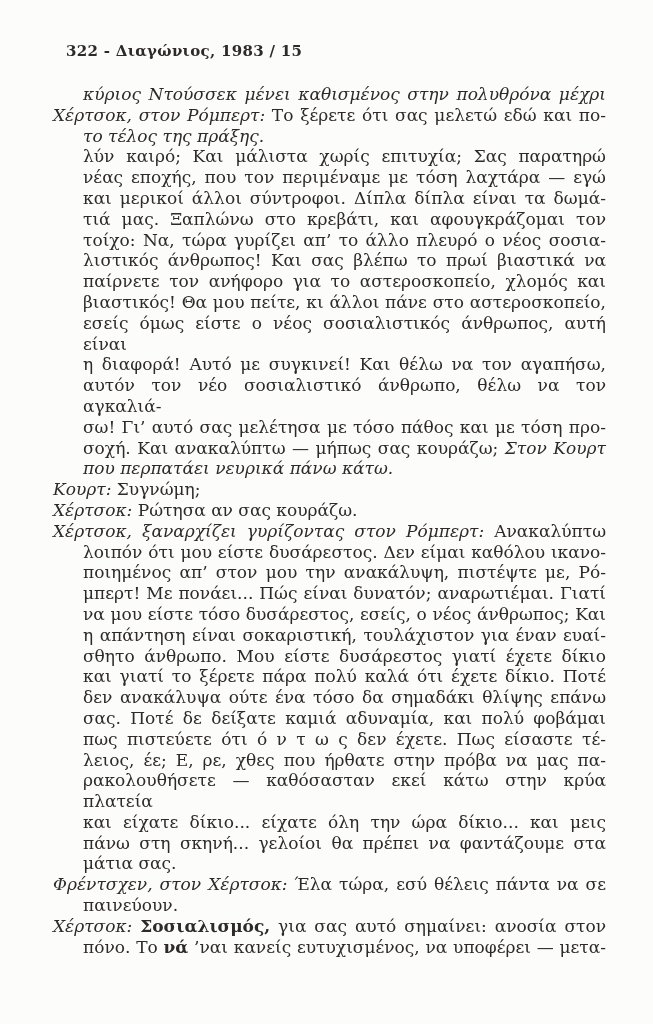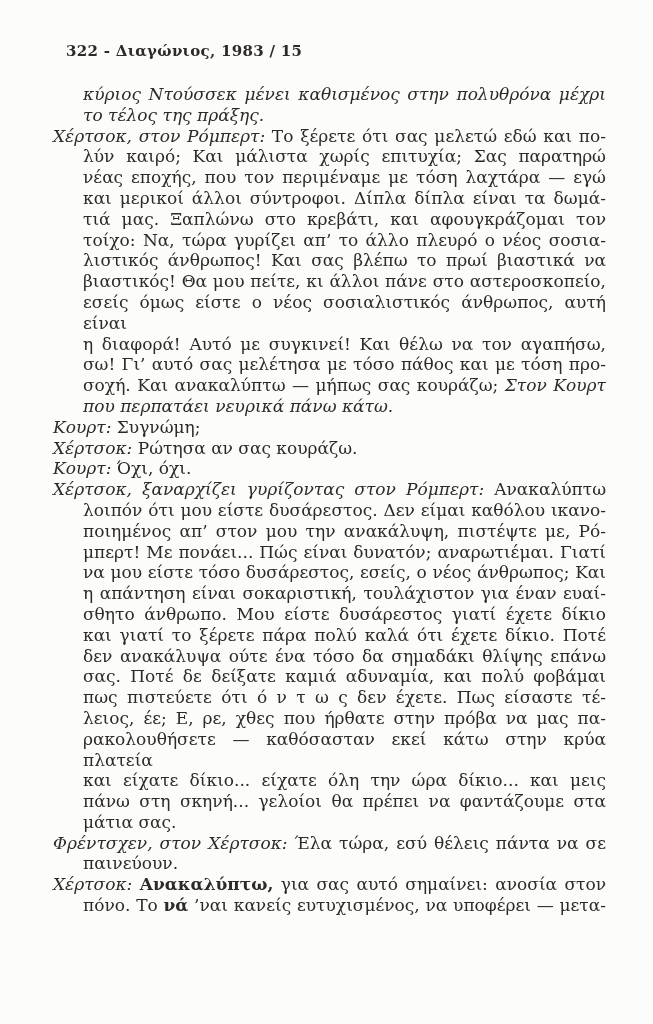--- a/index.html
+++ b/index.html
@@ -55,51 +55,52 @@
   .seg-b { font-weight: bold; }
   .seg-bi { font-weight: normal; font-style: italic; }
 </style>
 </head>
 <body>
 
 <div class="page">
   <div class="header">322 - Διαγώνιος, 1983 / 15</div>
   <div class="text-block">
       <div class="line hang just"><span class="seg-i">κύριος Ντούσσεκ μένει καθισμένος στην πολυθρόνα μέχρι</span></div>
+      <div class="line just"><span class="seg-i">Χέρτσοκ, στον Ρόμπερτ: </span><span class="seg-n">Το ξέρετε ότι σας μελετώ εδώ και πο-</span></div>
       <div class="line hang"><span class="seg-i">το τέλος της πράξης.</span></div>
-      <div class="line just"><span class="seg-i">Χέρτσοκ, στον Ρόμπερτ: </span><span class="seg-n">Το ξέρετε ότι σας μελετώ εδώ και πο-</span></div>
       <div class="line hang just"><span class="seg-n">λύν καιρό; Και μάλιστα χωρίς επιτυχία; Σας παρατηρώ</span></div>
       <div class="line hang just"><span class="seg-n">νέας εποχής, που τον περιμέναμε με τόση λαχτάρα — εγώ</span></div>
       <div class="line hang just"><span class="seg-n">και μερικοί άλλοι σύντροφοι. Δίπλα δίπλα είναι τα δωμά-</span></div>
       <div class="line hang just"><span class="seg-n">τιά μας. Ξαπλώνω στο κρεβάτι, και αφουγκράζομαι τον</span></div>
       <div class="line hang just"><span class="seg-n">τοίχο: Να, τώρα γυρίζει απ’ το άλλο πλευρό ο νέος σοσια-</span></div>
       <div class="line hang just"><span class="seg-n">λιστικός άνθρωπος! Και σας βλέπω το πρωί βιαστικά να</span></div>
+      <div class="line hang just"><span class="seg-n">παίρνετε τον ανήφορο για το αστεροσκοπείο, χλομός και</span></div>
       <div class="line hang just"><span class="seg-n">βιαστικός! Θα μου πείτε, κι άλλοι πάνε στο αστεροσκοπείο,</span></div>
       <div class="line hang just"><span class="seg-n">εσείς όμως είστε ο νέος σοσιαλιστικός άνθρωπος, αυτή είναι</span></div>
       <div class="line hang just"><span class="seg-n">η διαφορά! Αυτό με συγκινεί! Και θέλω να τον αγαπήσω,</span></div>
+      <div class="line hang just"><span class="seg-n">αυτόν τον νέο σοσιαλιστικό άνθρωπο, θέλω να τον αγκαλιά-</span></div>
       <div class="line hang just"><span class="seg-n">σω! Γι’ αυτό σας μελέτησα με τόσο πάθος και με τόση προ-</span></div>
       <div class="line hang just"><span class="seg-n">σοχή. Και ανακαλύπτω — μήπως σας κουράζω; </span><span class="seg-i">Στον Κουρτ</span></div>
       <div class="line hang"><span class="seg-i">που περπατάει νευρικά πάνω κάτω.</span></div>
       <div class="line"><span class="seg-i">Κουρτ: </span><span class="seg-n">Συγνώμη;</span></div>
       <div class="line"><span class="seg-i">Χέρτσοκ: </span><span class="seg-n">Ρώτησα αν σας κουράζω.</span></div>
-      <div class="line"><span class="seg-i">Κουρτ: </span><span class="seg-n">Όχι, όχι.</span></div>
       <div class="line just"><span class="seg-i">Χέρτσοκ, ξαναρχίζει γυρίζοντας στον Ρόμπερτ: </span><span class="seg-n">Ανακαλύπτω</span></div>
       <div class="line hang just"><span class="seg-n">λοιπόν ότι μου είστε δυσάρεστος. Δεν είμαι καθόλου ικανο-</span></div>
       <div class="line hang just"><span class="seg-n">ποιημένος απ’ στον μου την ανακάλυψη, πιστέψτε με, Ρό-</span></div>
       <div class="line hang just"><span class="seg-n">μπερτ! Με πονάει... Πώς είναι δυνατόν; αναρωτιέμαι. Γιατί</span></div>
       <div class="line hang just"><span class="seg-n">να μου είστε τόσο δυσάρεστος, εσείς, ο νέος άνθρωπος; Και</span></div>
       <div class="line hang just"><span class="seg-n">η απάντηση είναι σοκαριστική, τουλάχιστον για έναν ευαί-</span></div>
       <div class="line hang just"><span class="seg-n">σθητο άνθρωπο. Μου είστε δυσάρεστος γιατί έχετε δίκιο</span></div>
       <div class="line hang just"><span class="seg-n">και γιατί το ξέρετε πάρα πολύ καλά ότι έχετε δίκιο. Ποτέ</span></div>
       <div class="line hang just"><span class="seg-n">δεν ανακάλυψα ούτε ένα τόσο δα σημαδάκι θλίψης επάνω</span></div>
       <div class="line hang just"><span class="seg-n">σας. Ποτέ δε δείξατε καμιά αδυναμία, και πολύ φοβάμαι</span></div>
       <div class="line hang just"><span class="seg-n">πως πιστεύετε ότι ό ν τ ω ς δεν έχετε. Πως είσαστε τέ-</span></div>
       <div class="line hang just"><span class="seg-n">λειος, έε; Ε, ρε, χθες που ήρθατε στην πρόβα να μας πα-</span></div>
       <div class="line hang just"><span class="seg-n">ρακολουθήσετε — καθόσασταν εκεί κάτω στην κρύα πλατεία</span></div>
       <div class="line hang just"><span class="seg-n">και είχατε δίκιο... είχατε όλη την ώρα δίκιο... και μεις</span></div>
       <div class="line hang just"><span class="seg-n">πάνω στη σκηνή... γελοίοι θα πρέπει να φαντάζουμε στα</span></div>
       <div class="line hang"><span class="seg-n">μάτια σας.</span></div>
       <div class="line just"><span class="seg-bi">Φρέντσχεν,</span><span class="seg-i"> στον Χέρτσοκ: </span><span class="seg-n">Έλα τώρα, εσύ θέλεις πάντα να σε</span></div>
       <div class="line hang"><span class="seg-n">παινεύουν.</span></div>
-      <div class="line just"><span class="seg-i">Χέρτσοκ: </span><span class="seg-b">Ανακαλύπτω,</span><span class="seg-n"> για σας αυτό σημαίνει: ανοσία στον</span></div>
+      <div class="line just"><span class="seg-i">Χέρτσοκ: </span><span class="seg-b">Σοσιαλισμός,</span><span class="seg-n"> για σας αυτό σημαίνει: ανοσία στον</span></div>
       <div class="line hang just"><span class="seg-n">πόνο. Το </span><span class="seg-b">νά</span><span class="seg-n"> ’ναι κανείς ευτυχισμένος, να υποφέρει — μετα-</span></div>
     </div>
 </div>
 
 </body></html>

